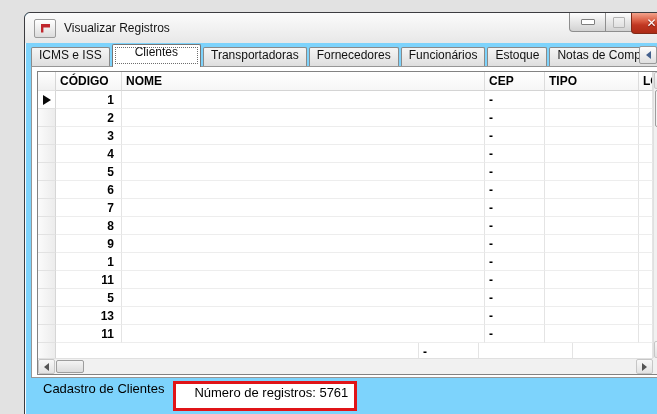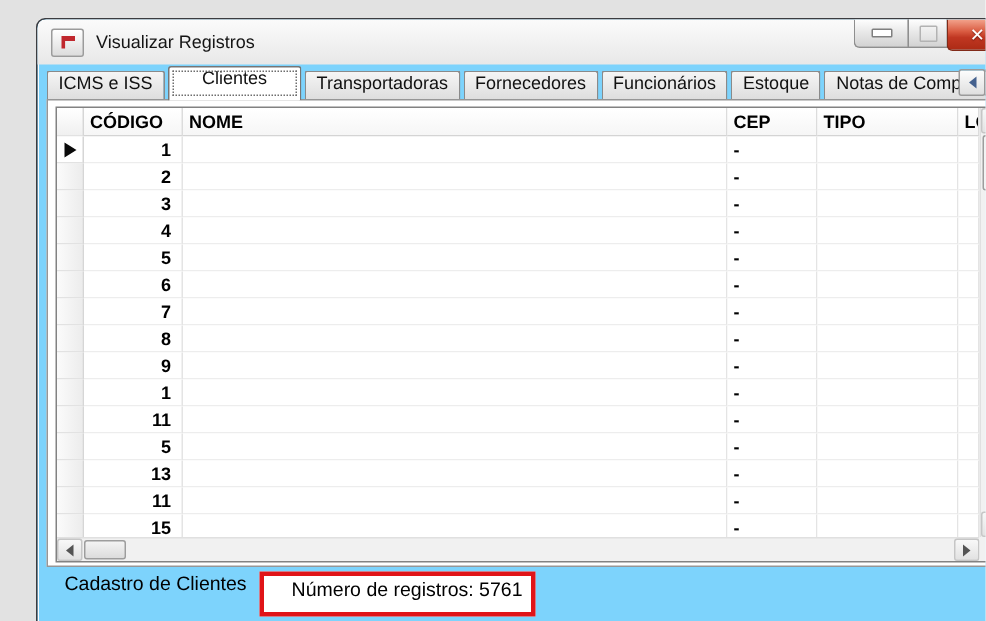--- a/index.html
+++ b/index.html
@@ -337,21 +337,20 @@
             <div class="grid-row">
               <div class="cell ind"></div>
               <div class="cell col-codigo">11</div>
               <div class="cell col-nome"></div>
               <div class="cell col-cep">-</div>
               <div class="cell col-tipo"></div>
               <div class="cell col-lo"></div>
             </div>
             <div class="grid-row">
               <div class="cell ind"></div>
-              <div class="cell col-codigo">15</div>
               <div class="cell col-nome"></div>
               <div class="cell col-cep">-</div>
               <div class="cell col-tipo"></div>
               <div class="cell col-lo"></div>
             </div>
           </div>
       </div>
 
       <div class="vscroll">
         <div class="sbtn up">

